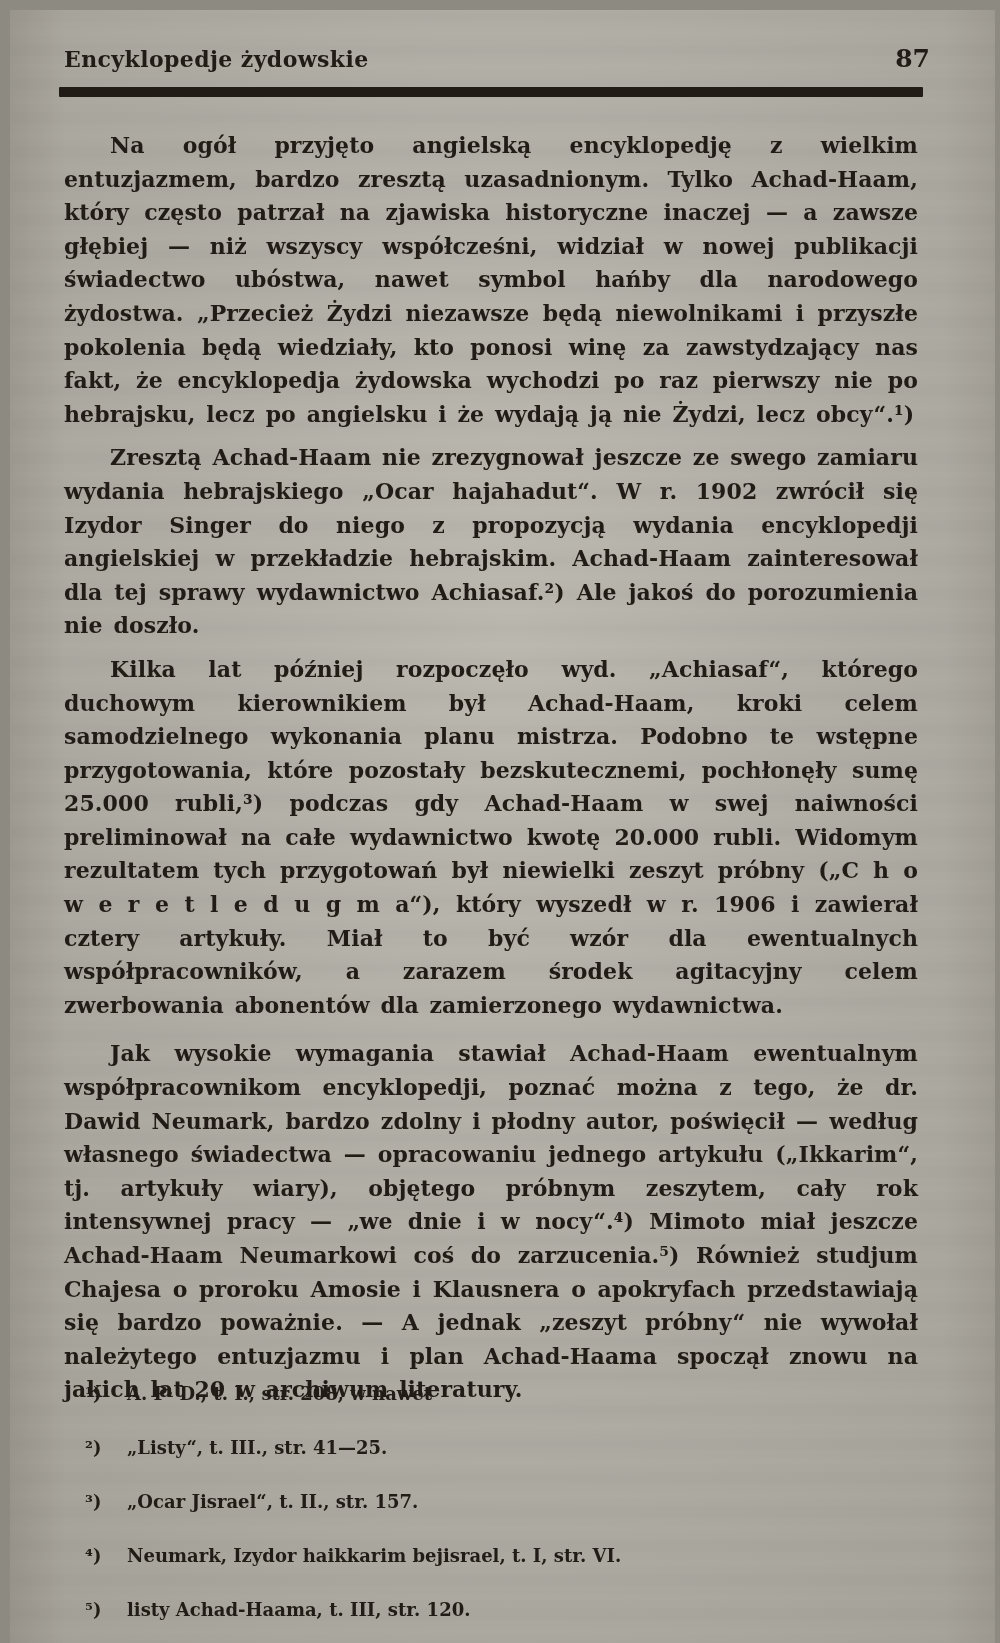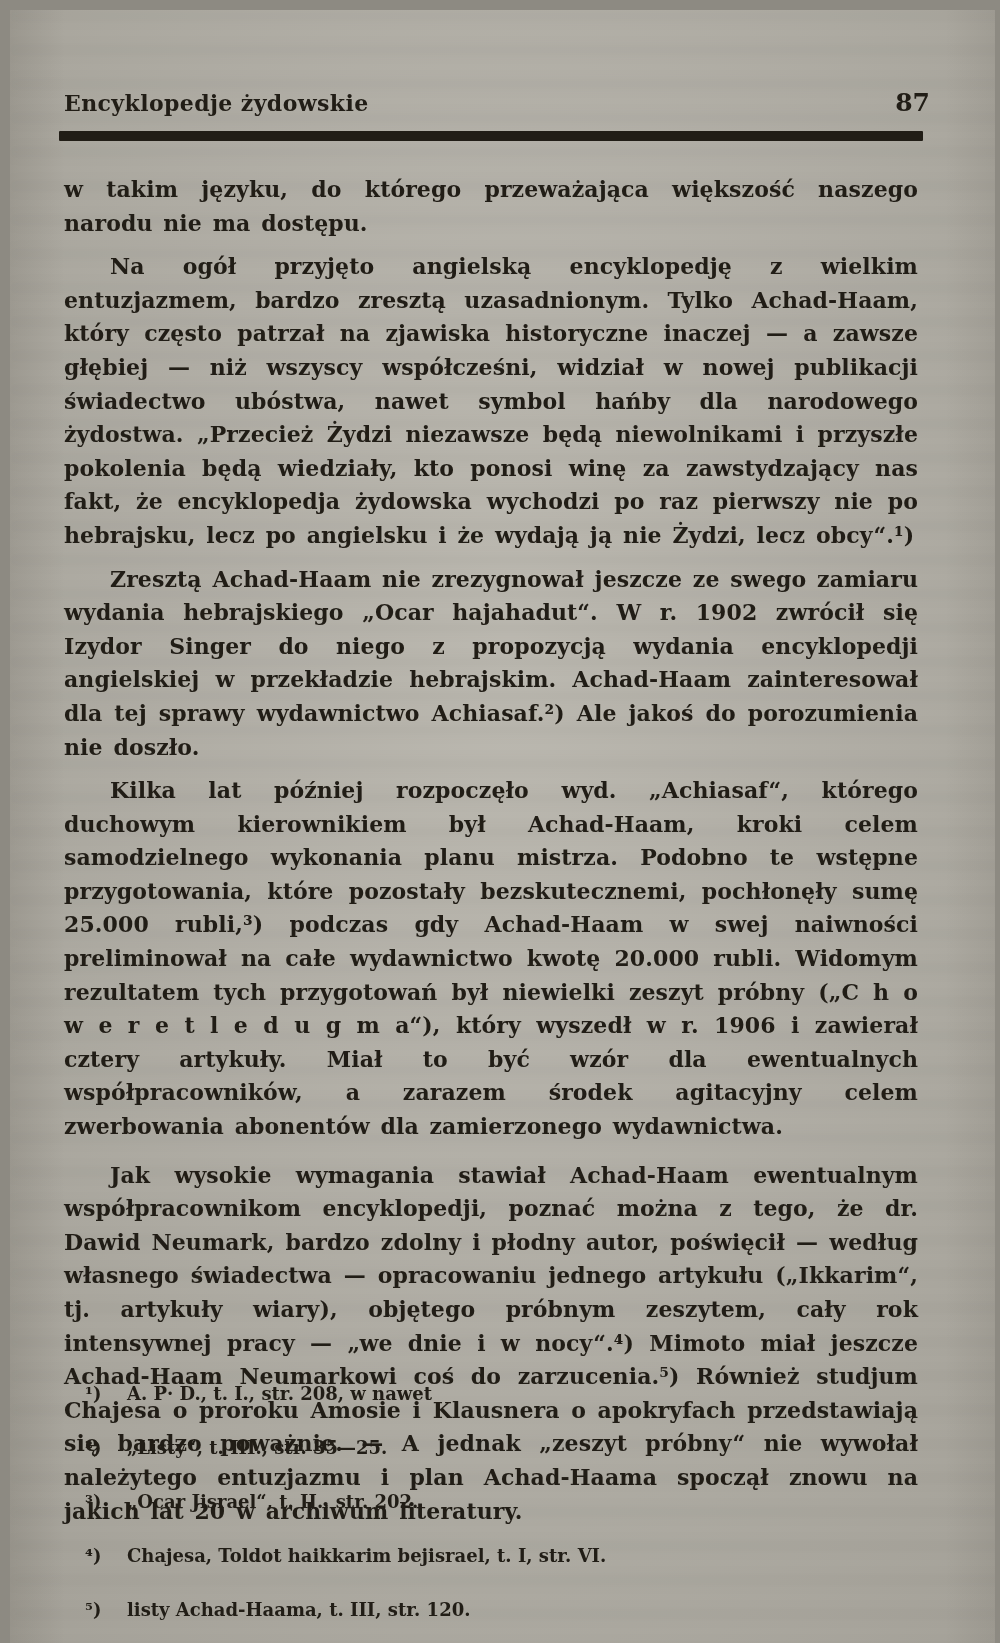--- a/index.html
+++ b/index.html
@@ -40,21 +40,20 @@
     justify-content: space-between;
     align-items: baseline;
     padding: 24px 70px 0 44px;
   }
   .head-title {
     font-size: 22px;
     letter-spacing: 0.4px;
   }
   .head-page {
     font-size: 25px;
-    margin-top: 44px;
   }
   .head-rule {
     height: 4px;
     background: var(--ink, #241f18);
     margin: 9px 82px 0 44px;
     border-radius: 1px;
   }
 
   .body-text {
     position: relative;
@@ -91,42 +90,41 @@
   <div class="ghost-texture"></div>
 
   <header class="running-head">
     <span class="head-title">Encyklopedje żydowskie</span>
     <span class="head-page">87</span>
   </header>
 
   <div class="head-rule"></div>
 
   <main class="body-text">
-      <p class="para">w takim języku, do którego przeważająca większość naszego narodu nie ma dostępu.</p>
       <p class="para indent">Na ogół przyjęto angielską encyklopedję z wielkim entuzjazmem, bardzo zresztą uzasadnionym. Tylko Achad-Haam, który często patrzał na zjawiska historyczne inaczej — a zawsze głębiej — niż wszyscy współcześni, widział w nowej publikacji świadectwo ubóstwa, nawet symbol hańby dla narodowego żydostwa. „Przecież Żydzi niezawsze będą niewolnikami i przyszłe pokolenia będą wiedziały, kto ponosi winę za zawstydzający nas fakt, że encyklopedja żydowska wychodzi po raz pierwszy nie po hebrajsku, lecz po angielsku i że wydają ją nie Żydzi, lecz obcy“.¹)</p>
       <p class="para indent">Zresztą Achad-Haam nie zrezygnował jeszcze ze swego zamiaru wydania hebrajskiego „Ocar hajahadut“. W r. 1902 zwrócił się Izydor Singer do niego z propozycją wydania encyklopedji angielskiej w przekładzie hebrajskim. Achad-Haam zainteresował dla tej sprawy wydawnictwo Achiasaf.²) Ale jakoś do porozumienia nie doszło.</p>
       <p class="para indent">Kilka lat później rozpoczęło wyd. „Achiasaf“, którego duchowym kierownikiem był Achad-Haam, kroki celem samodzielnego wykonania planu mistrza. Podobno te wstępne przygotowania, które pozostały bezskutecznemi, pochłonęły sumę 25.000 rubli,³) podczas gdy Achad-Haam w swej naiwności preliminował na całe wydawnictwo kwotę 20.000 rubli. Widomym rezultatem tych przygotowań był niewielki zeszyt próbny („C h o w e r e t  l e d u g m a“), który wyszedł w r. 1906 i zawierał cztery artykuły. Miał to być wzór dla ewentualnych współpracowników, a zarazem środek agitacyjny celem zwerbowania abonentów dla zamierzonego wydawnictwa.</p>
       <p class="para indent space-before">Jak wysokie wymagania stawiał Achad-Haam ewentualnym współpracownikom encyklopedji, poznać można z tego, że dr. Dawid Neumark, bardzo zdolny i płodny autor, poświęcił — według własnego świadectwa — opracowaniu jednego artykułu („Ikkarim“, tj. artykuły wiary), objętego próbnym zeszytem, cały rok intensywnej pracy — „we dnie i w nocy“.⁴) Mimoto miał jeszcze Achad-Haam Neumarkowi coś do zarzucenia.⁵) Również studjum Chajesa o proroku Amosie i Klausnera o apokryfach przedstawiają się bardzo poważnie. — A jednak „zeszyt próbny“ nie wywołał należytego entuzjazmu i plan Achad-Haama spoczął znowu na jakich lat 20 w archiwum literatury.</p>
     </main>
 
   <footer class="footnotes">
       <div class="footnote">
         <span class="fn-marker">¹)</span>
         <span class="fn-text">A. P· D., t. I., str. 208, w nawet</span>
       </div>
       <div class="footnote">
         <span class="fn-marker">²)</span>
-        <span class="fn-text">„Listy“, t. III., str. 35—25.</span>
+        <span class="fn-text">„Listy“, t. III., str. 41—25.</span>
       </div>
       <div class="footnote">
         <span class="fn-marker">³)</span>
-        <span class="fn-text">„Ocar Jisrael“, t. II., str. 202.</span>
+        <span class="fn-text">„Ocar Jisrael“, t. II., str. 157.</span>
       </div>
       <div class="footnote">
         <span class="fn-marker">⁴)</span>
-        <span class="fn-text">Chajesa, Toldot haikkarim bejisrael, t. I, str. VI.</span>
+        <span class="fn-text">Neumark, Izydor haikkarim bejisrael, t. I, str. VI.</span>
       </div>
       <div class="footnote">
         <span class="fn-marker">⁵)</span>
         <span class="fn-text">listy Achad-Haama, t. III, str. 120.</span>
       </div>
     </footer>
 </div>
 
 </body></html>

